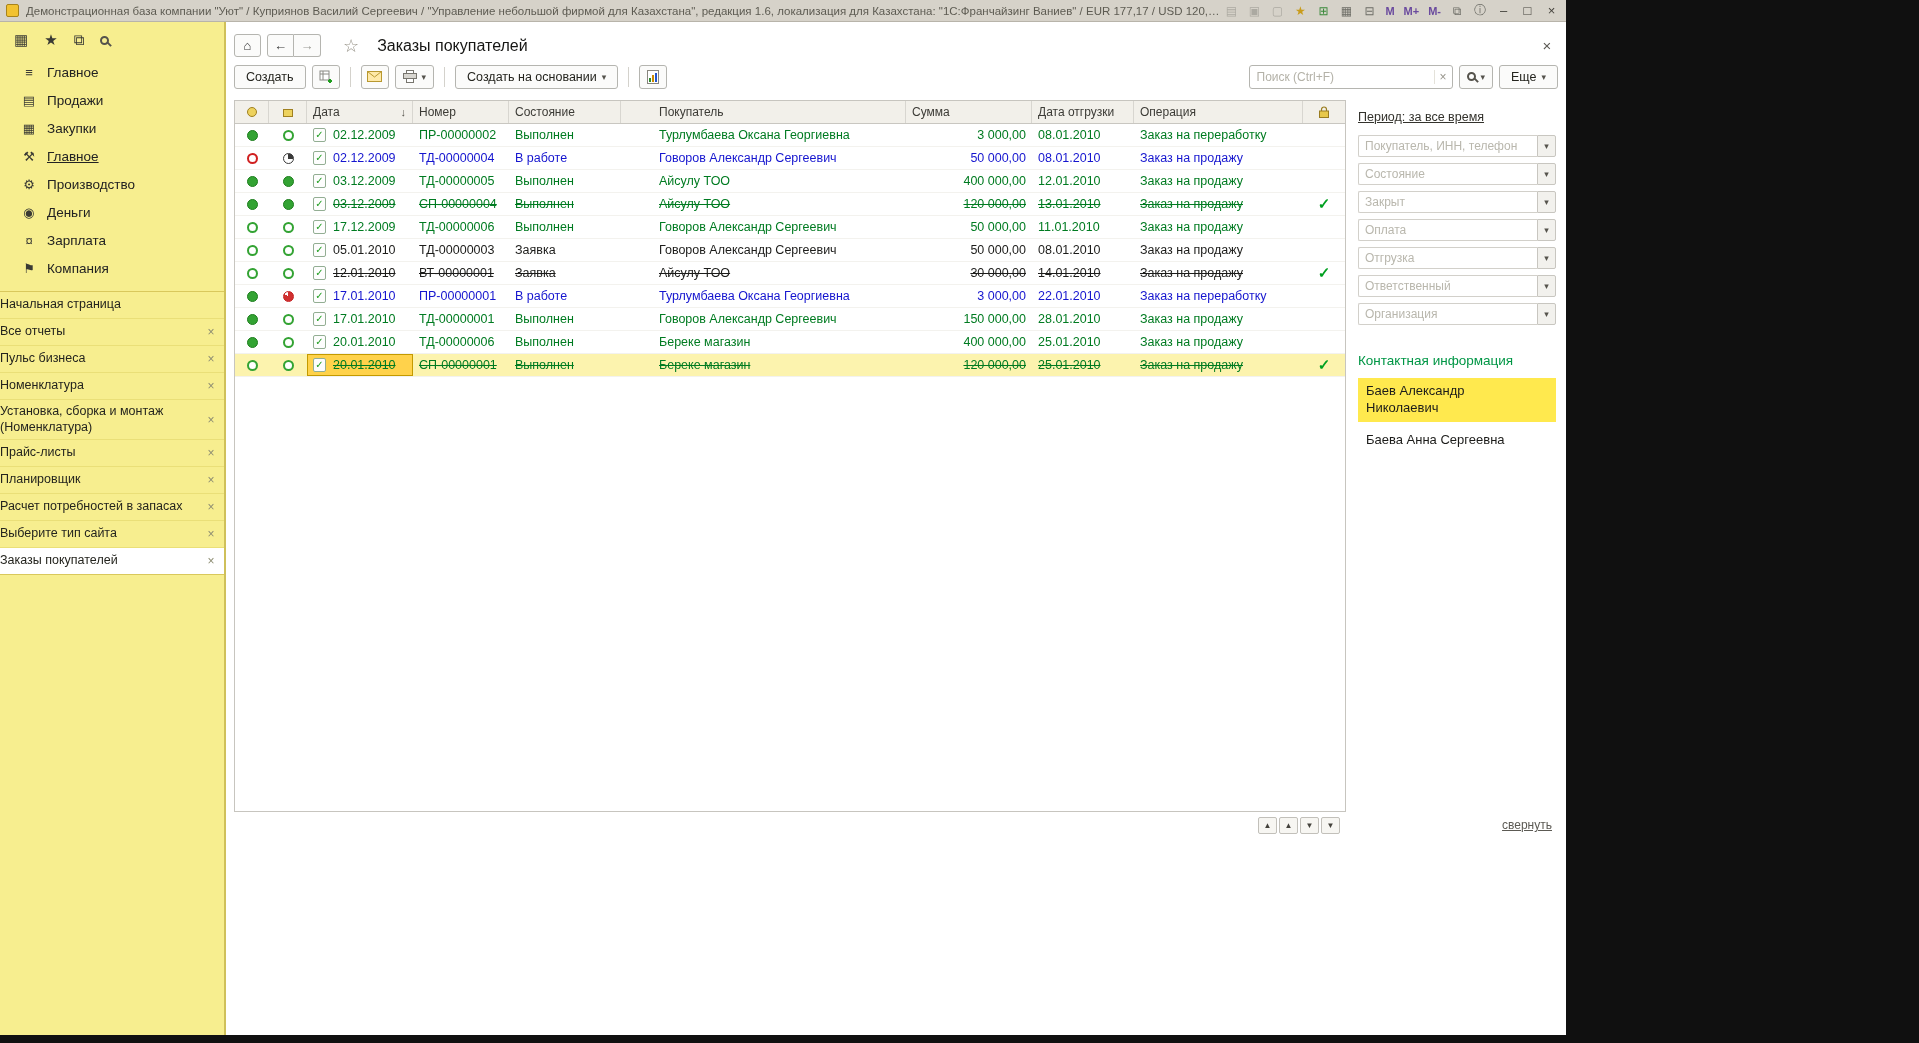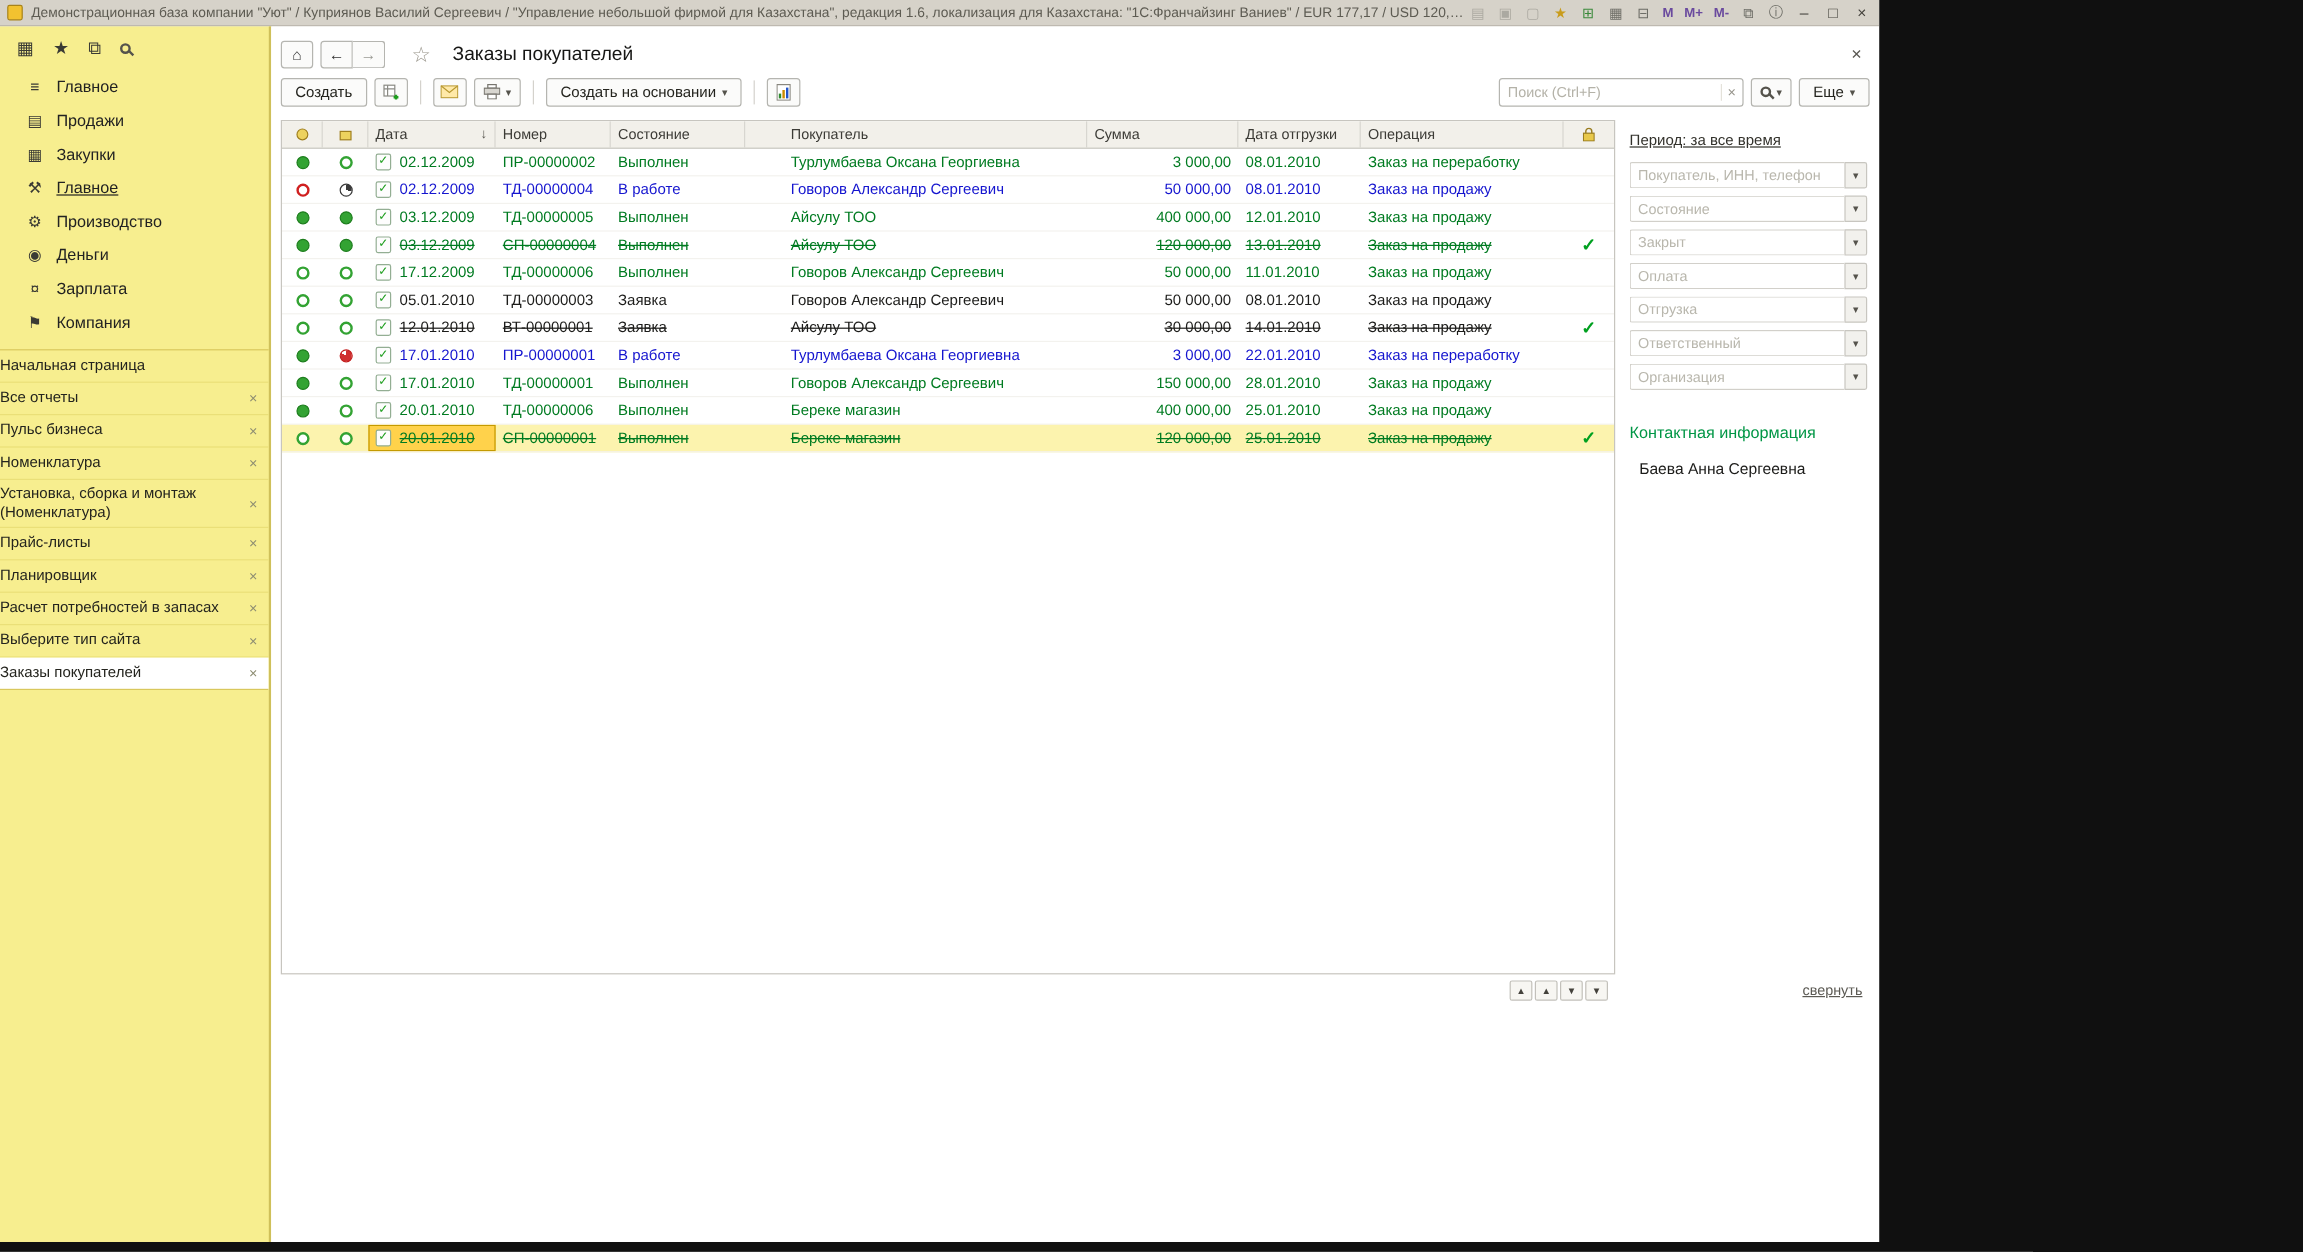--- a/index.html
+++ b/index.html
@@ -702,20 +702,21 @@
                 <input placeholder="Ответственный" style="">
                 <span class="combo-btn">▾</span>
               </div>
               <div class="filter-field">
                 <input placeholder="Организация" style="">
                 <span class="combo-btn">▾</span>
               </div>
             </div>
           <div class="contacts-header">Контактная информация</div>
           <div>
+              <div class="contact selected">Баев Александр Николаевич</div>
               <div class="contact">Баева Анна Сергеевна</div>
             </div>
         </div>
       </div>
 
       <div class="bottom-bar">
         <div class="pager-zone">
             <span class="pg pg-first">▲</span>
             <span class="pg pg-previous">▲</span>
             <span class="pg pg-next">▼</span>

